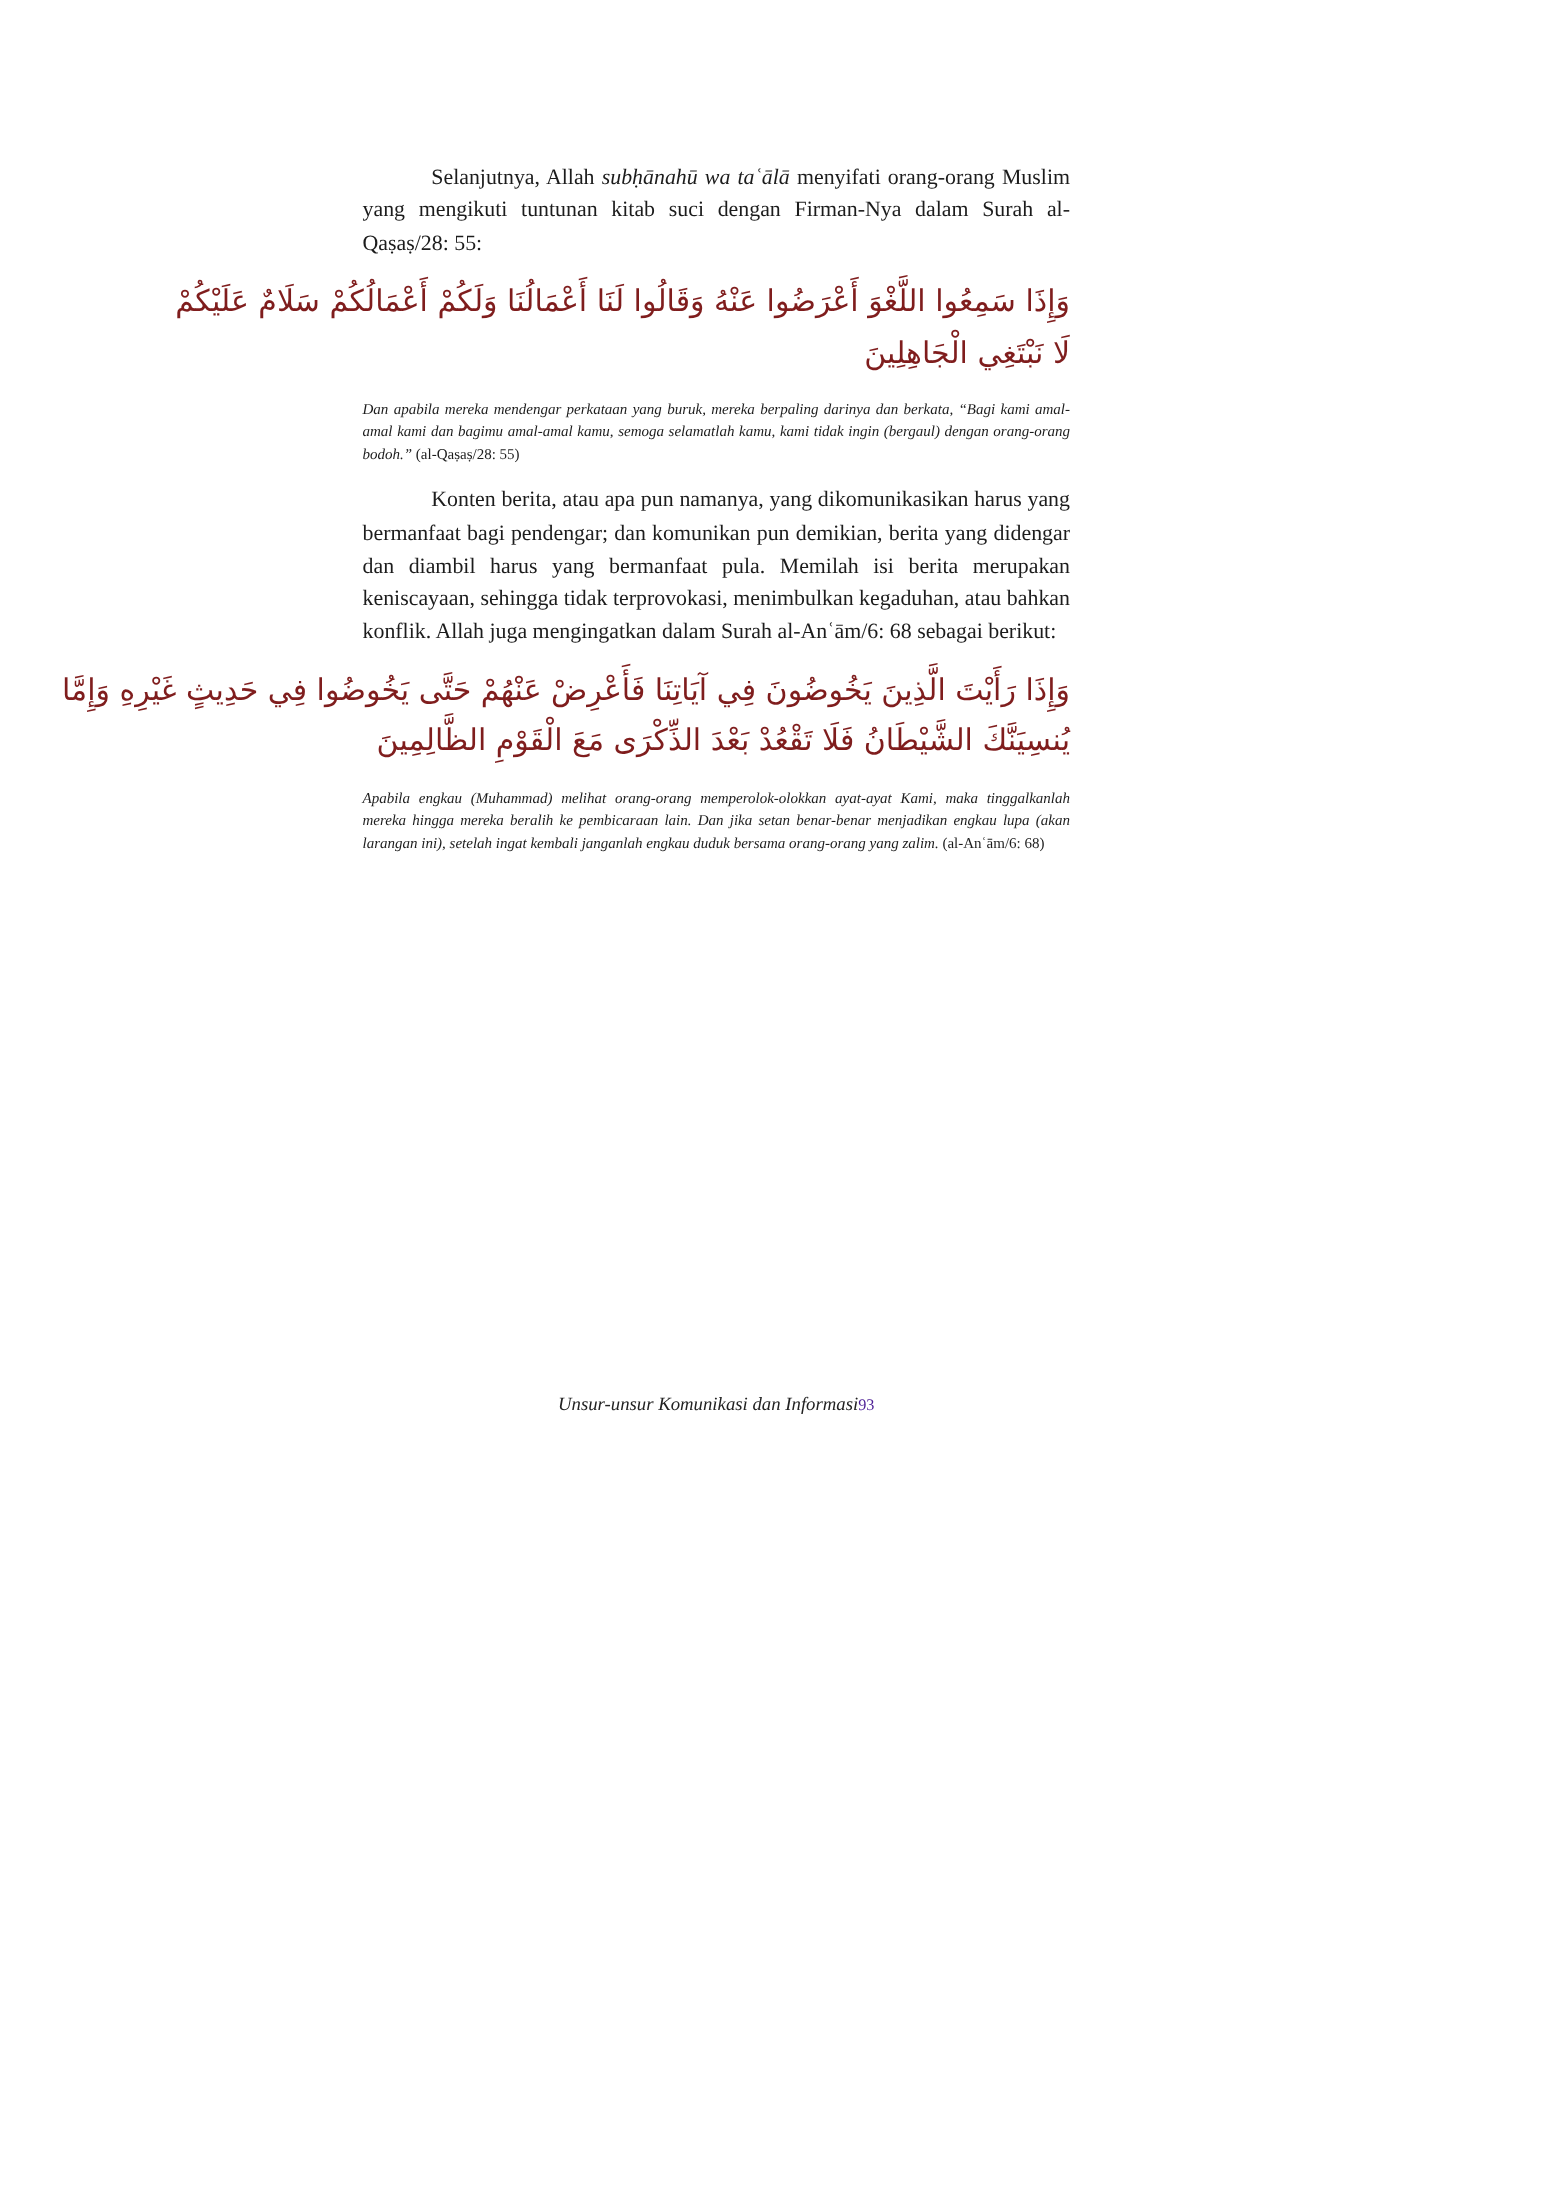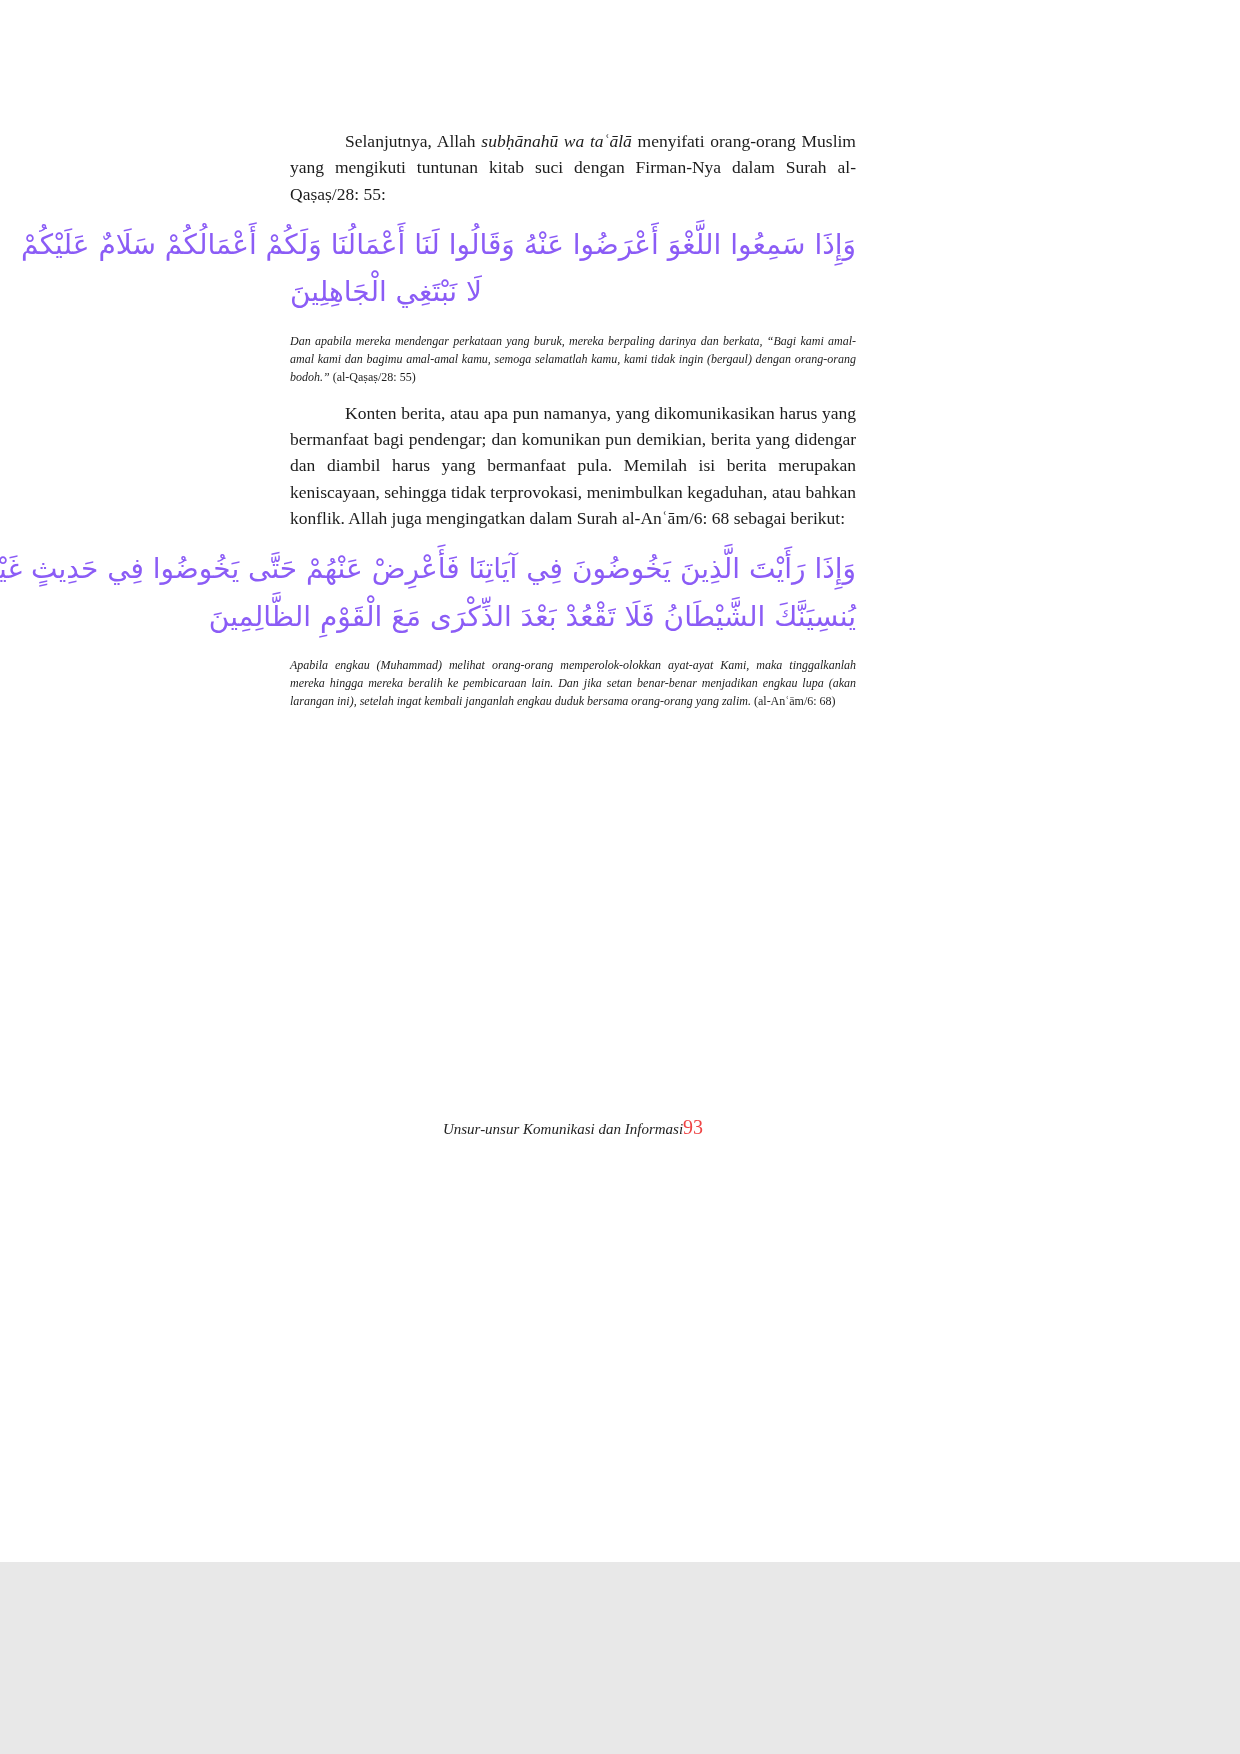--- a/index.html
+++ b/index.html
@@ -3,21 +3,21 @@
 <meta charset="utf-8">
 <style>
   html, body {
     margin: 0;
     padding: 0;
     background: #e8e8e8;
   }
   .page {
     position: relative;
     width: 1240px;
-    height: 1562px;
+    height: 1754px;
     margin: 0 auto;
     background: #ffffff;
     color: #1c1c1c;
     font-family: "Liberation Serif", "DejaVu Serif", serif;
     overflow: hidden;
   }
   .content {
     position: absolute;
     left: 290px;
     top: 128px;
@@ -42,46 +42,46 @@
   }
   p.trans em {
     font-style: italic;
   }
   .cite {
     font-style: normal;
   }
   .arabic {
     direction: rtl;
     font-family: "DejaVu Sans", sans-serif;
-    font-size: 28px;
+    font-size: 24px;
     line-height: 1.7;
-    text-align: left;
+    text-align: right;
     margin: 14px 0 16px 0;
-    color: #8b5cf6;
+    color: #7f1d1d;
   }
   .arabic .a-line {
     white-space: nowrap;
   }
   .footer {
     position: absolute;
     left: 290px;
     top: 1116px;
     width: 566px;
     display: flex;
     justify-content: center;
     align-items: baseline;
   }
   .footer-title {
     font-style: italic;
     font-size: 15px;
     color: #222;
   }
   .footer-num {
-    font-size: 20px;
-    color: #ef4444;
+    font-size: 13px;
+    color: #4c1d95;
   }
 </style>
 </head>
 <body>
 
 <div class="page">
   <div class="content">
 
     <p class="body indent"><span class="lead-indent">Selanjutnya, Allah </span><em>subḥānahū wa taʿālā</em><span> menyifati orang-orang Muslim yang mengikuti tuntunan kitab suci dengan Firman-Nya dalam Surah al-Qaṣaṣ/28: 55:</span></p>
 

